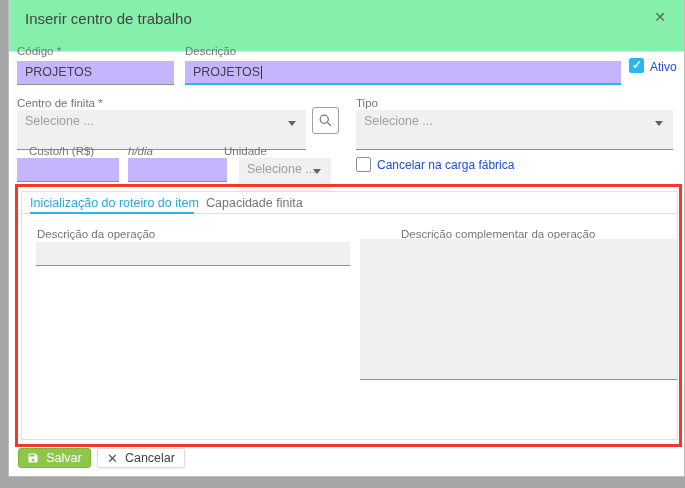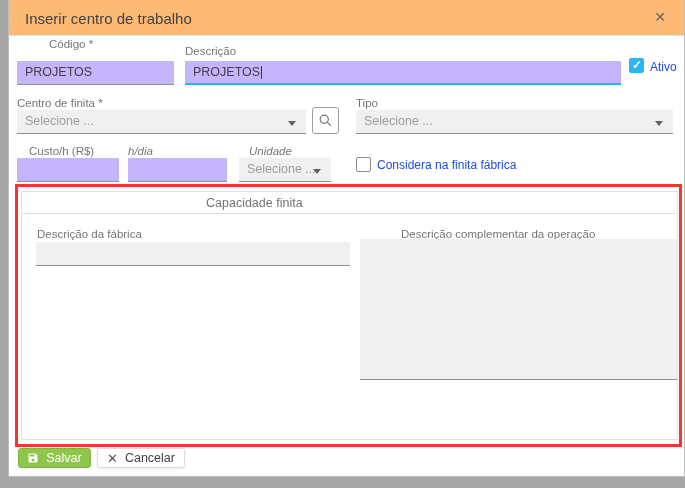--- a/index.html
+++ b/index.html
@@ -8,40 +8,40 @@
     font-family:"Liberation Sans", sans-serif;
     background:#a6a6a6;
     position:relative;
     color:#424242;
   }
   .modal {
     position:absolute; left:8px; top:0; width:677px; height:477px;
     background:#ffffff; border:1px solid #bdbdbd; border-top:none;
   }
   .modal-header {
-    position:absolute; left:0; top:0; right:0; height:36px;
-    border-bottom:1px solid #e0e0e0; background:#fdba74;
+    position:absolute; left:0; top:0; right:0; height:52px;
+    border-bottom:1px solid #e0e0e0; background:#86efac;
   }
   .modal-title {
     position:absolute; left:16px; top:10px; font-size:15px; color:#424242;
   }
   .close-btn {
     position:absolute; right:18px; top:9px; font-size:14px; color:#616161;
     cursor:pointer; line-height:16px;
   }
   .label { position:absolute; font-size:11.5px; color:#757575; white-space:nowrap; }
   .tbox {
     position:absolute; background:#c4b5fd; border-bottom:1px solid #8f8f8f;
     font-size:12.5px; color:#424242; padding:4px 0 0 8px; height:24px;
   }
   .tbox.focused { border-bottom:2px solid #29b6f6; }
   .caret { display:inline-block; width:1px; height:13px; background:#333; vertical-align:text-bottom; margin-left:1px; }
   .select {
     position:absolute; background:#f0f0f0; border-bottom:1px solid #8f8f8f;
-    font-size:12.5px; color:#9e9e9e; padding:4px 0 0 8px; height:24px; cursor:pointer;
+    font-size:12.5px; color:#9e9e9e; padding:4px 0 0 8px; height:40px; cursor:pointer;
   }
   .chevron {
     position:absolute; right:10px; top:11px; width:0; height:0;
     border-left:4px solid transparent; border-right:4px solid transparent;
     border-top:5px solid #616161;
   }
   .checkbox {
     position:absolute; width:15px; height:15px; background:#fff;
     border:1px solid #8d8d8d; border-radius:2px; cursor:pointer;
   }
@@ -91,21 +91,21 @@
 </head>
 <body>
 
 <div class="modal">
 
   <div class="modal-header">
     <div class="modal-title">Inserir centro de trabalho</div>
     <div class="close-btn">✕</div>
   </div>
 
-  <div class="label" style="left:8px; top:38px;margin-left:32px;">Código *</div>
+  <div class="label" style="left:8px; top:45px;">Código *</div>
   <div class="tbox" style="left:8px; top:61px; width:157px;"><span>PROJETOS</span></div>
 
   <div class="label" style="left:176px; top:45px;">Descrição</div>
   <div class="tbox focused" style="left:176px; top:61px; width:436px;"><span>PROJETOS</span><span class="caret"></span></div>
 
   <div class="checkbox checked" style="left:620px; top:58px;"></div>
   <div class="cb-label" style="left:641px; top:60px;">Ativo</div>
 
   <div class="label" style="left:8px; top:97px;">Centro de finita *</div>
   <div class="select" style="left:8px; top:110px; width:289px;">
@@ -124,35 +124,36 @@
     <span>Selecione ...</span>
     <span class="chevron"></span>
   </div>
 
   <div class="label" style="left:8px; top:145px;margin-left:12px;">Custo/h (R$)</div>
   <div class="tbox" style="left:8px; top:158px; width:102px;"><span></span></div>
 
   <div class="label" style="left:119px; top:145px;font-style:italic;">h/dia</div>
   <div class="tbox" style="left:119px; top:158px; width:99px;"><span></span></div>
 
-  <div class="label" style="left:240px; top:145px;font-style:italic;">Unidade</div>
+  <div class="label" style="left:215px; top:145px;">Unidade</div>
   <div class="select" style="left:230px; top:158px; width:92px;">
     <span>Selecione ...</span>
     <span class="chevron"></span>
   </div>
 
   <div class="checkbox" style="left:347px; top:157px;"></div>
-  <div class="cb-label" style="left:368px; top:158px;">Considera na finita fábrica</div>
+  <div class="cb-label" style="left:368px; top:158px;">Cancelar na carga fábrica</div>
 
   <div class="panel">
     <div class="tabs-row">
+      <div class="tab active" style="left:8px; width:164px;">Inicialização do roteiro do item</div>
       <div class="tab inactive" style="left:184px; width:80px;">Capacidade finita</div>
     </div>
 
-    <div class="label" style="left:15px; top:36px;">Descrição da fábrica</div>
+    <div class="label" style="left:15px; top:36px;">Descrição da operação</div>
     <div class="op-input" style="left:14px; top:50px; width:314px;"><span></span></div>
 
     <div class="label" style="left:339px; top:36px;margin-left:40px;">Descrição complementar da operação</div>
     <div class="op-textarea" style="left:338px; top:47px; width:317px; height:141px;"><span></span></div>
   </div>
 
   <div class="highlight-box"></div>
 
   <div class="btn btn-save" style="left:9px; top:448px; width:73px;">
     <svg width="12" height="12" viewBox="0 0 24 24" fill="#ffffff">

